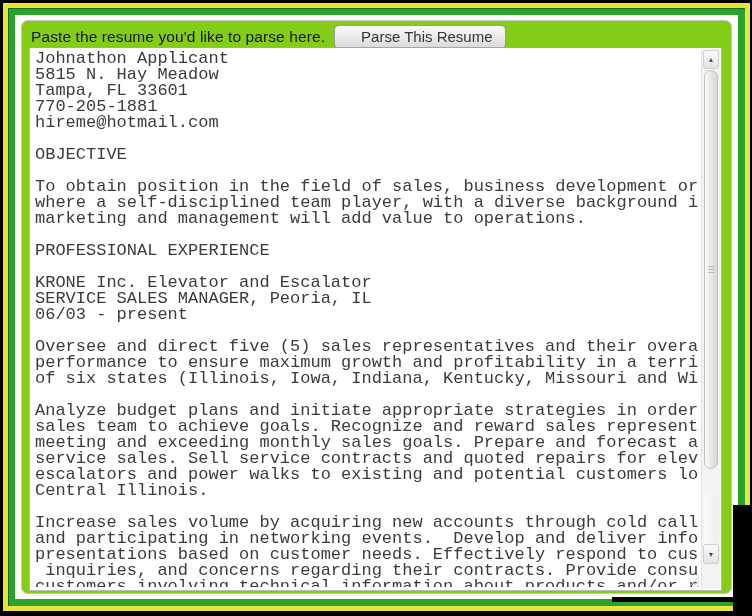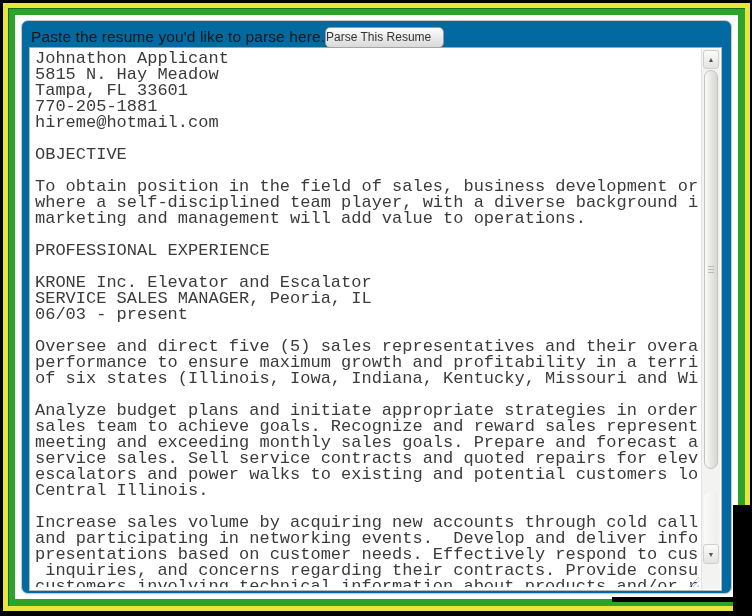--- a/index.html
+++ b/index.html
@@ -10,31 +10,32 @@
   .frame-yellow{position:absolute;left:3px;top:3px;right:2px;bottom:5px;background:#e9e43c;}
   .frame-green{position:absolute;left:5px;top:5px;right:5px;bottom:5px;background:#2ca32c;border-top:1px solid #156e15;border-left:1px solid #156e15;}
   .page{position:absolute;left:6px;top:6px;right:7px;bottom:7px;background:#ffffff;}
 
   
   .shadow-right{position:absolute;right:0;top:505px;width:19px;height:111px;background:#000;z-index:50;}
   .shadow-bottom{position:absolute;left:612px;right:6px;top:597px;height:5px;background:#000;z-index:50;}
 
   .panel{
     position:absolute;left:6px;top:5px;width:709px;height:572px;
-    background:#0369a1;border:1px solid #c9c9c9;border-radius:7px;
+    background:#84cc16;border:1px solid #c9c9c9;border-radius:7px;
     box-shadow:0 1px 2px rgba(0,0,0,0.08);
   }
   .header-row{position:absolute;left:9px;top:3px;height:26px;display:flex;align-items:center;}
   .paste-label{font-size:15.5px;color:#161616;letter-spacing:0.1px;}
   .parse-btn{
+    margin-left:9px;
     font-family:"Liberation Sans",sans-serif;
-    font-size:12px;color:#333;
+    font-size:15px;color:#333;
     background:linear-gradient(to bottom,#fdfdfd,#e9e9e9 55%,#d9d9d9);
     border:1px solid #9a9a9a;border-radius:5px;
-    padding:2px 12px 3px 0;
+    padding:2px 12px 3px 26px;
     box-shadow:0 1px 1px rgba(0,0,0,0.15);
     cursor:pointer;white-space:nowrap;
   }
 
   .resume-box{
     position:absolute;left:7px;top:26px;width:691px;height:542px;
     background:#fff;border:1px solid #b9b9b9;border-top-color:#a5a5a5;
   }
   .resume-text{
     position:absolute;left:5px;top:3px;right:22px;bottom:3px;

